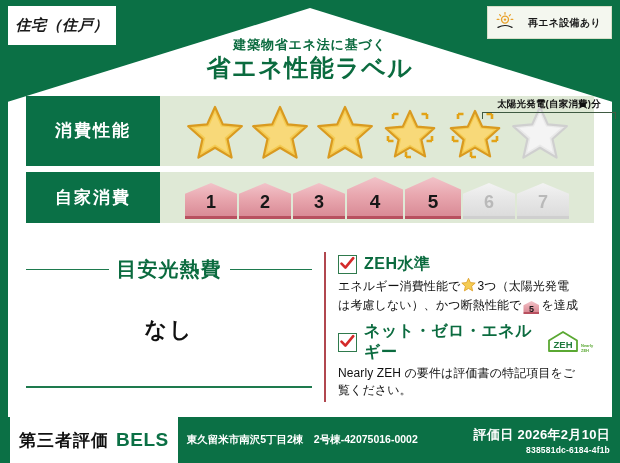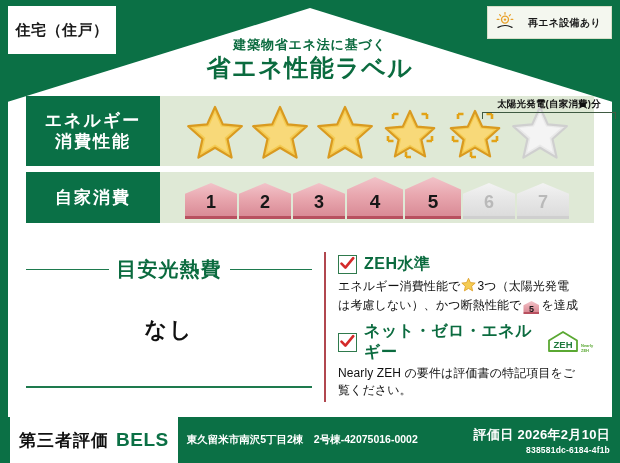--- a/index.html
+++ b/index.html
@@ -17,30 +17,31 @@
     background: #0b7045;
     overflow: hidden;
   }
 
   
   .house-tag {
     position: absolute;
     left: 8px;
     top: 6px;
     width: 108px;
-    height: 48px;
+    height: 39px;
     background: #ffffff;
     display: flex;
     align-items: center;
     justify-content: center;
     font-size: 15px;
     font-weight: bold;
     color: #1a1a1a;
     letter-spacing: 0.5px;
     z-index: 6;
+    font-style: italic;
   }
 
   
   .renew-badge {
     position: absolute;
     right: 8px;
     top: 6px;
     height: 31px;
     background: #f4f7ef;
     border: 1px solid #d8dfc9;
@@ -414,21 +415,20 @@
 
   <div class="titles">
     <div class="title-sub">建築物省エネ法に基づく</div>
     <div class="title-main">省エネ性能ラベル</div>
   </div>
 
   <div class="perf-panel">
 
     <div class="perf-row">
       <div class="perf-key">
-        <span class="l1">エネルギー</span>
         <span class="l2">消費性能</span>
       </div>
       <div class="perf-val">
         <div class="stars-row">
 
           <div class="star-cell">
             <svg width="60" height="58" viewBox="0 0 60 58">
               <polygon points="30,4 37.8,21.4 56.8,23.2 42.5,36 46.6,54.6 30,44.8 13.4,54.6 17.5,36 3.2,23.2 22.2,21.4" fill="#f5cc53" stroke="#d99a20" stroke-width="2.2" stroke-linejoin="round"></polygon>
               <polygon points="30,10 36,23.6 50.8,25 39.6,34.8 42.8,49.2 30,41.6 17.2,49.2 20.4,34.8 9.2,25 24,23.6" fill="#f8dd86" opacity="0.75"></polygon>
             </svg>

